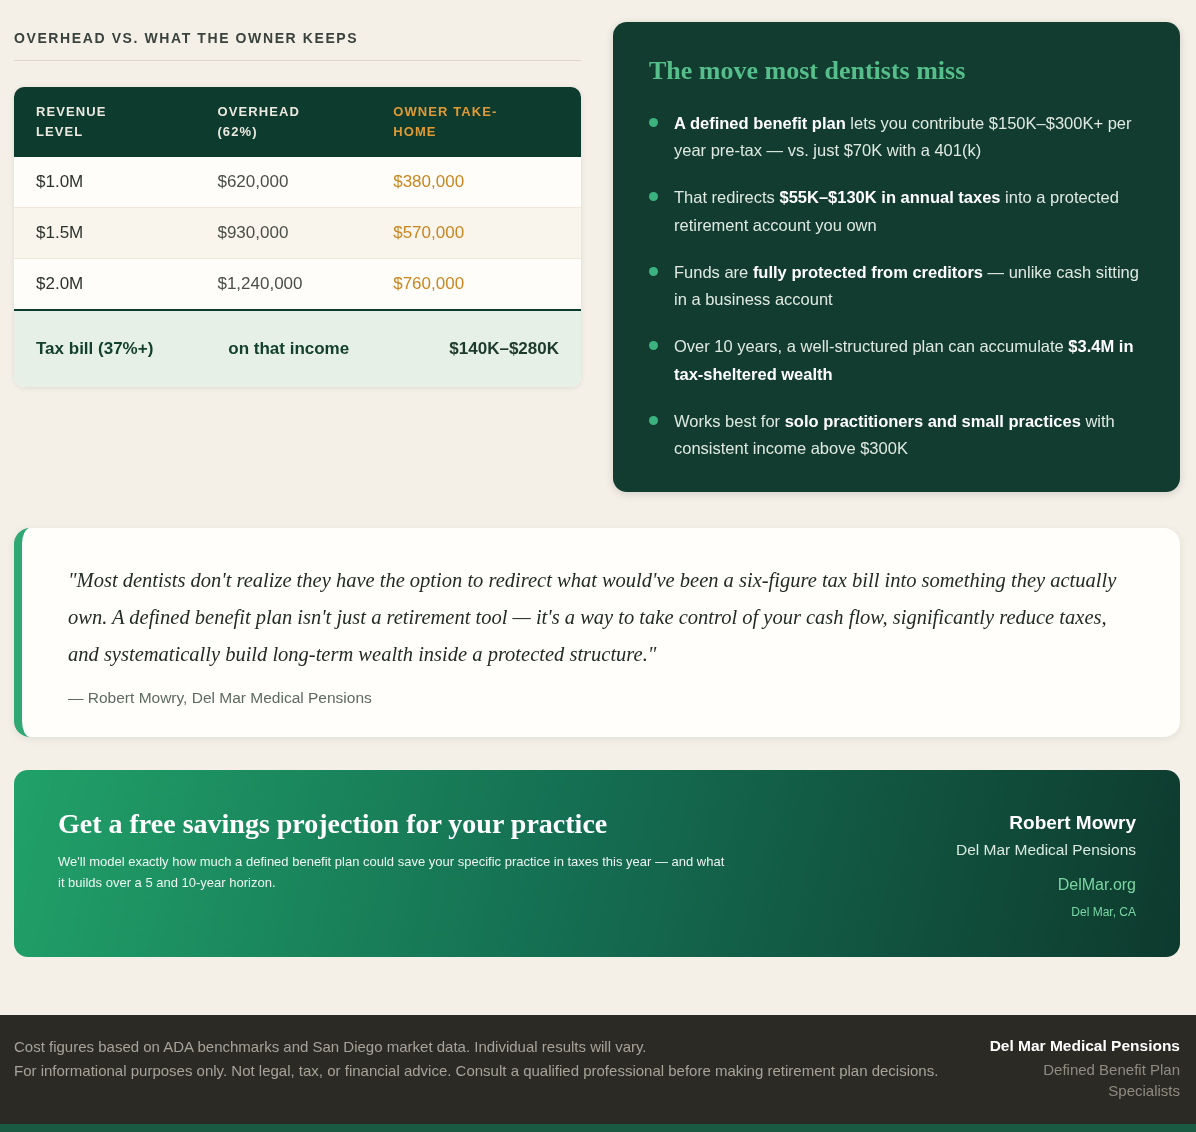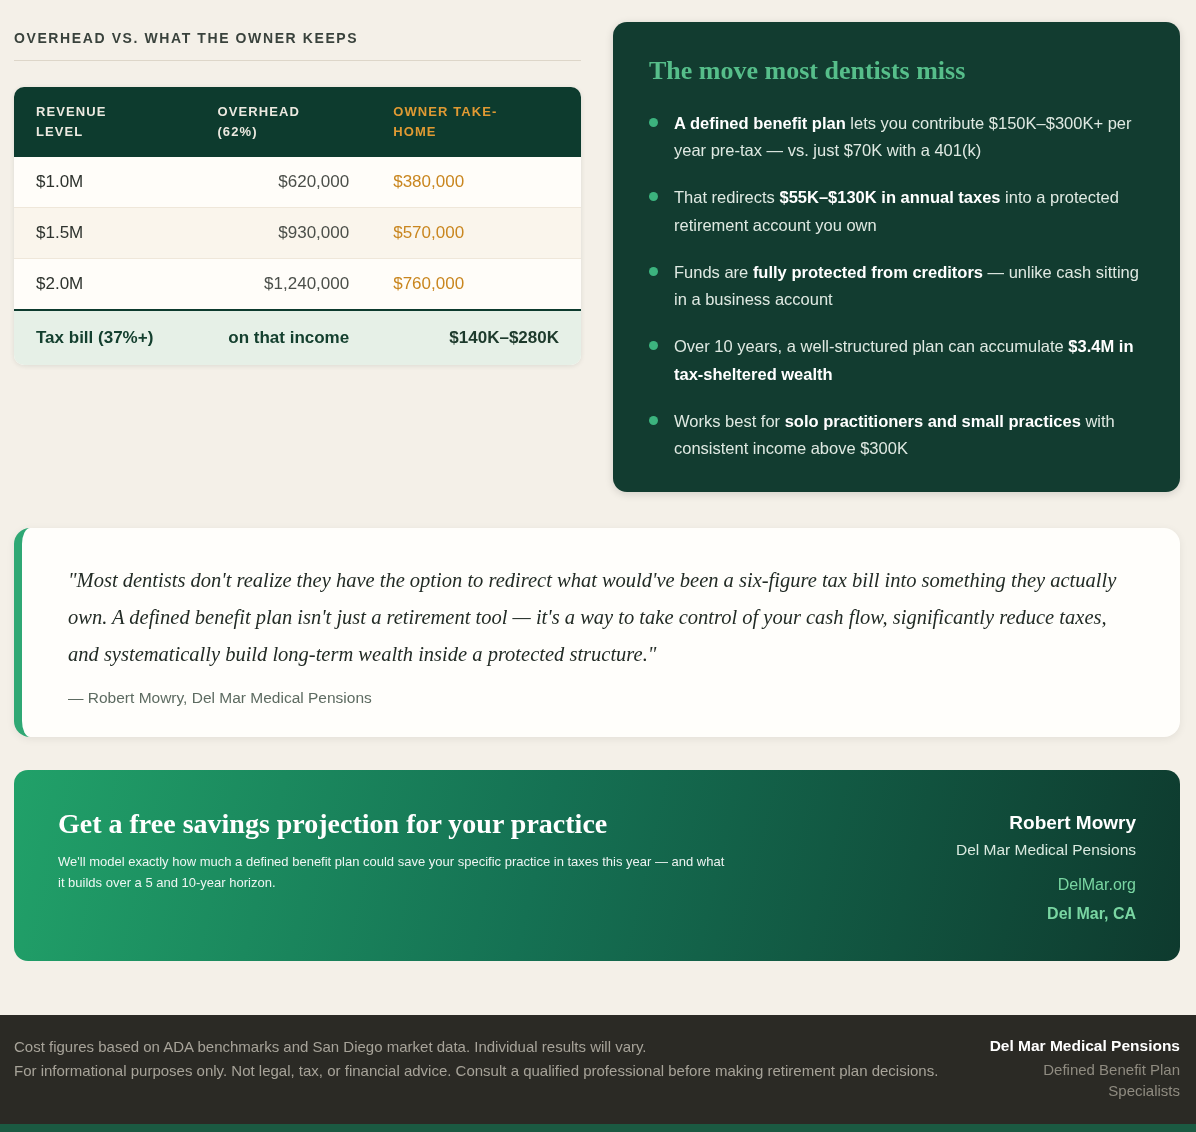--- a/index.html
+++ b/index.html
@@ -31,25 +31,25 @@
     font-size: 13px; letter-spacing: 1.1px; padding: 15px 22px;
     font-weight: 700; vertical-align: top;
   }
   thead th.take-home { color: #e09a33; }
   .th-inner { display: inline-block; line-height: 1.55; }
   .w1 { max-width: 100px; } .w2 { max-width: 105px; } .w3 { max-width: 140px; }
   tbody td { padding: 15px 22px; font-size: 17px; border-top: 1px solid #efe7da; }
   tbody tr:first-child td { border-top: none; }
   tbody tr:nth-child(2) td { background: #faf5ec; }
   td.c1 { color: #2e332e; }
-  td.c2 { text-align: right; color: #4b4f4a; }
+  td.c2 { text-align: left; color: #4b4f4a; }
   td.c3 { color: #c9861f; font-weight: 400; }
   tfoot td {
     background: #e6f0e7; border-top: 2px solid #0d3b2e;
-    padding: 17px 22px; font-size: 17px; font-weight: 700; color: #14402f;
+    padding: 28px 22px; font-size: 17px; font-weight: 700; color: #14402f;
   }
   tfoot td.f2 { text-align: right; }
   tfoot td.f3 { text-align: right; color: #1d3a2c; }
 
   
   .highlight-card {
     background: #123c30; border-radius: 14px; padding: 34px 36px 30px;
     box-shadow: 0 2px 8px rgba(0,0,0,.14); color: #e3ece6;
   }
   .card-title {
@@ -83,21 +83,21 @@
   }
   .cta-title {
     font-family: "Liberation Serif", serif; font-size: 28px; font-weight: 700;
     margin: 0 0 12px; color: #ffffff;
   }
   .cta-sub { font-size: 13px; line-height: 1.6; color: rgba(255,255,255,.92); max-width: 670px; margin: 0; }
   .contact { text-align: right; flex: 0 0 auto; padding-top: 4px; }
   .contact-name { font-size: 19px; font-weight: 700; margin-bottom: 7px; }
   .contact-company { font-size: 15.5px; color: #d9e9df; margin-bottom: 17px; }
   .contact-link { font-size: 16px; color: #79d6a2; margin-bottom: 11px; display: block; text-decoration: none; }
-  .contact-loc { font-size: 16px; color: #79d6a2; font-weight: bold; }
+  .contact-loc { font-size: 12px; color: #79d6a2; }
 
   
   .footer {
     margin-top: auto; background: #2b2a25; color: #a7a399;
     padding: 20px 16px 22px 14px; display: flex; justify-content: space-between; gap: 40px;
   }
   .disclaimers { max-width: 955px; font-size: 15px; line-height: 1.6; }
   .disclaimers p { margin: 0; }
   .footer-right { text-align: right; flex: 0 0 auto; max-width: 215px; padding-top: 2px; }
   .footer-brand { color: #ffffff; font-weight: 700; font-size: 15.5px; margin-bottom: 4px; white-space: nowrap; }

